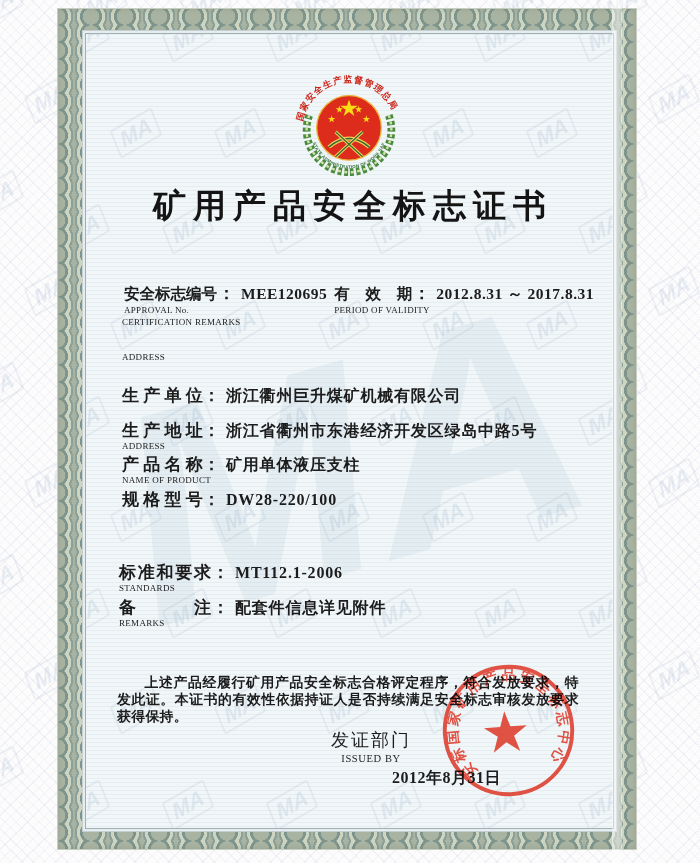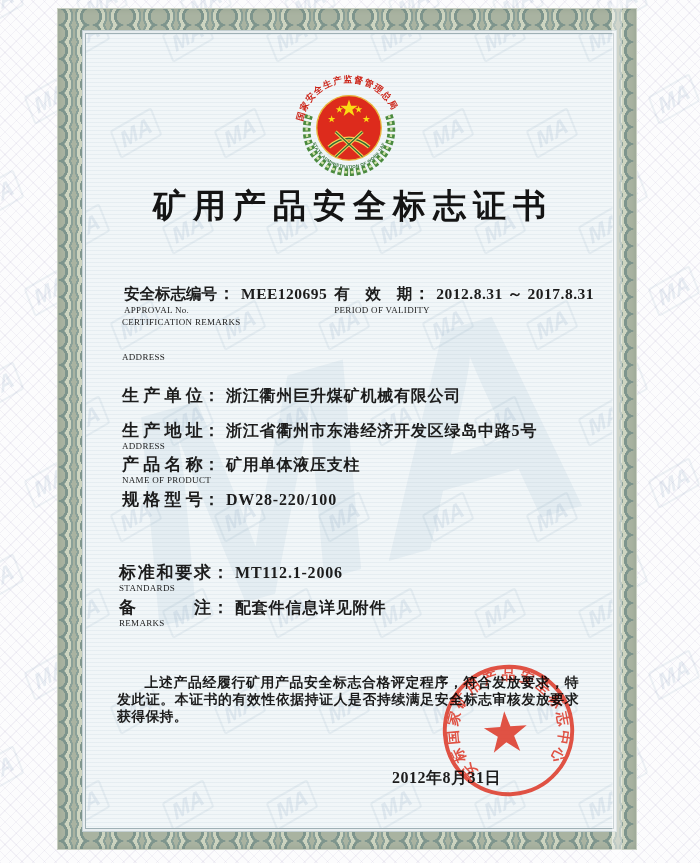--- a/index.html
+++ b/index.html
@@ -307,20 +307,24 @@
         <div class="cap">STANDARDS</div>
       </div>
       <div class="r-row">
         <div class="f-main"><span class="f-label r-label">备 注</span><span class="f-colon">：</span><span class="f-value">配套件信息详见附件</span></div>
         <div class="cap">REMARKS</div>
       </div>
     </div>
 
     <div class="declaration">上述产品经履行矿用产品安全标志合格评定程序，符合发放要求，特发此证。本证书的有效性依据持证人是否持续满足安全标志审核发放要求获得保持。</div>
 
+    <div class="issuer">
+      <div class="issuer-zh">发证部门</div>
+      <div class="issuer-en">ISSUED BY</div>
+    </div>
     <div class="issue-date">2012年8月31日</div>
 
     <svg class="stamp" viewBox="0 0 150 150">
       <defs>
         <path id="stampArc" d="M41.6,114.8 A52,52 0 1 1 108.4,114.8" fill="none"></path>
       </defs>
       <circle cx="75" cy="75" r="65" fill="none" stroke="#dd3626" stroke-width="4"></circle>
       <use href="#star5" transform="translate(72,78) scale(23)" fill="#dd3626"></use>
       <text font-size="14.5" font-weight="bold" letter-spacing="3.1" fill="#dd3626" font-family="Liberation Serif,serif">
         <textPath href="#stampArc">安标国家矿用产品安全标志中心</textPath>

